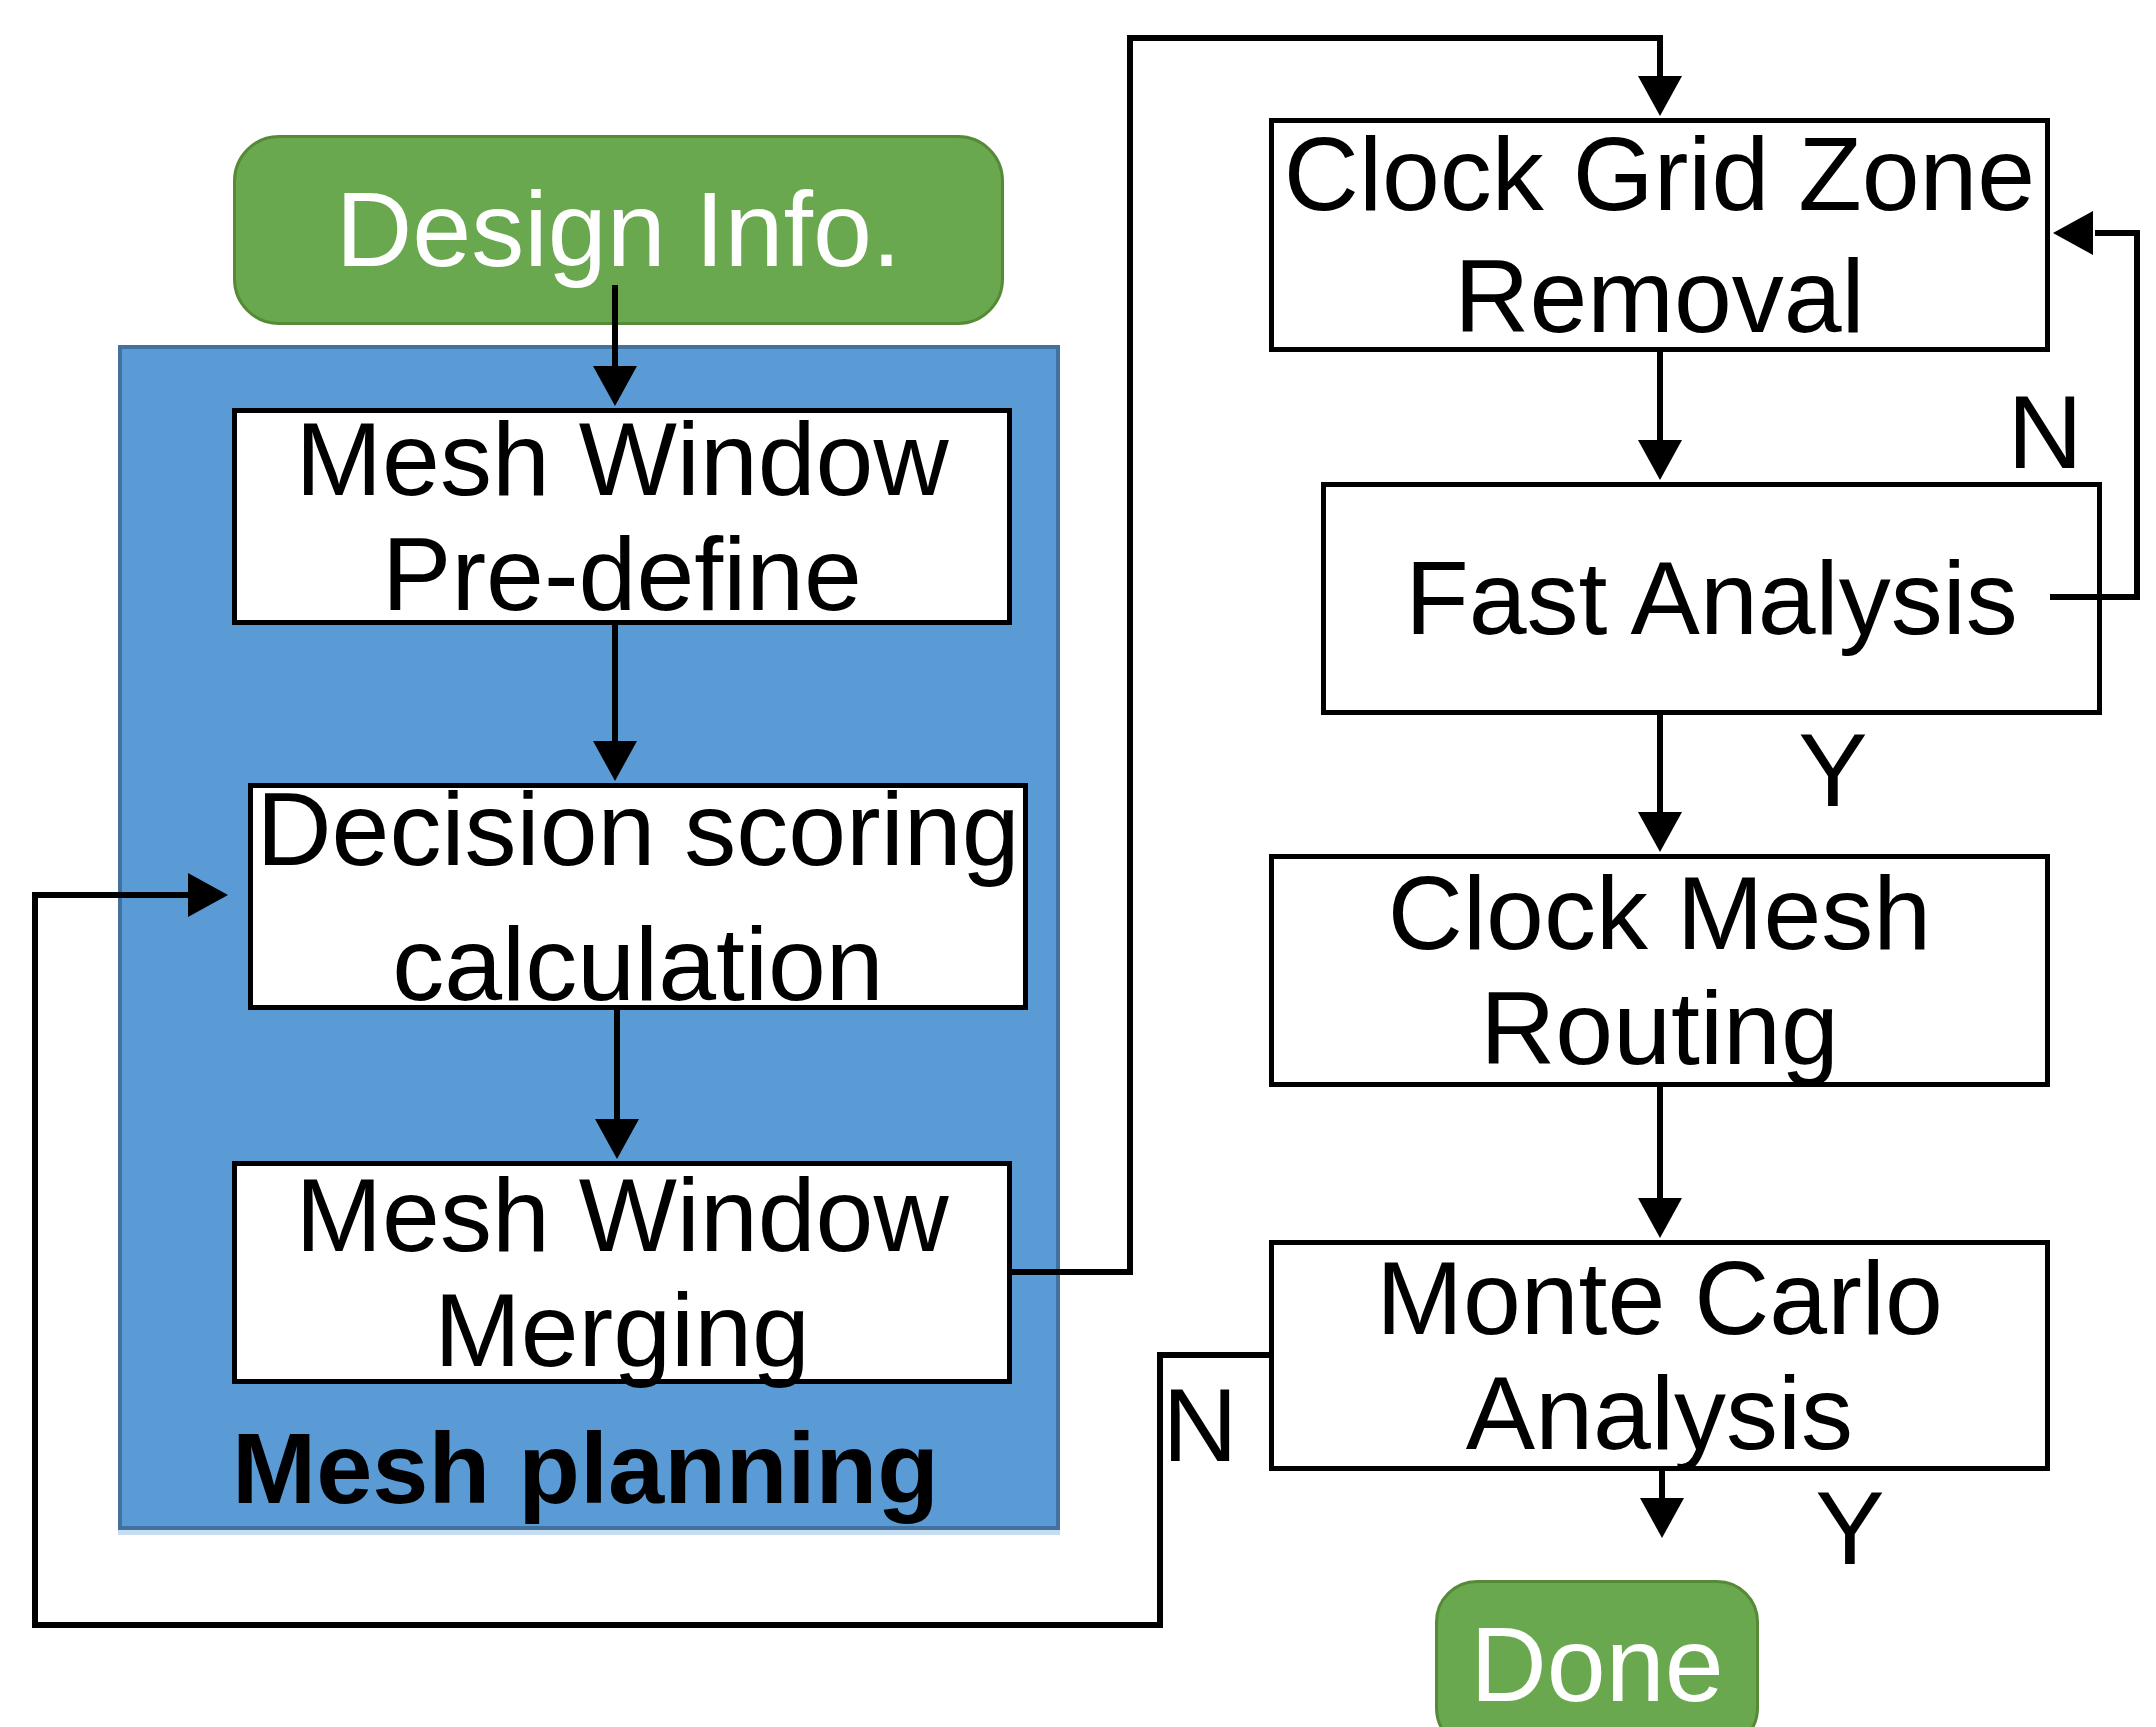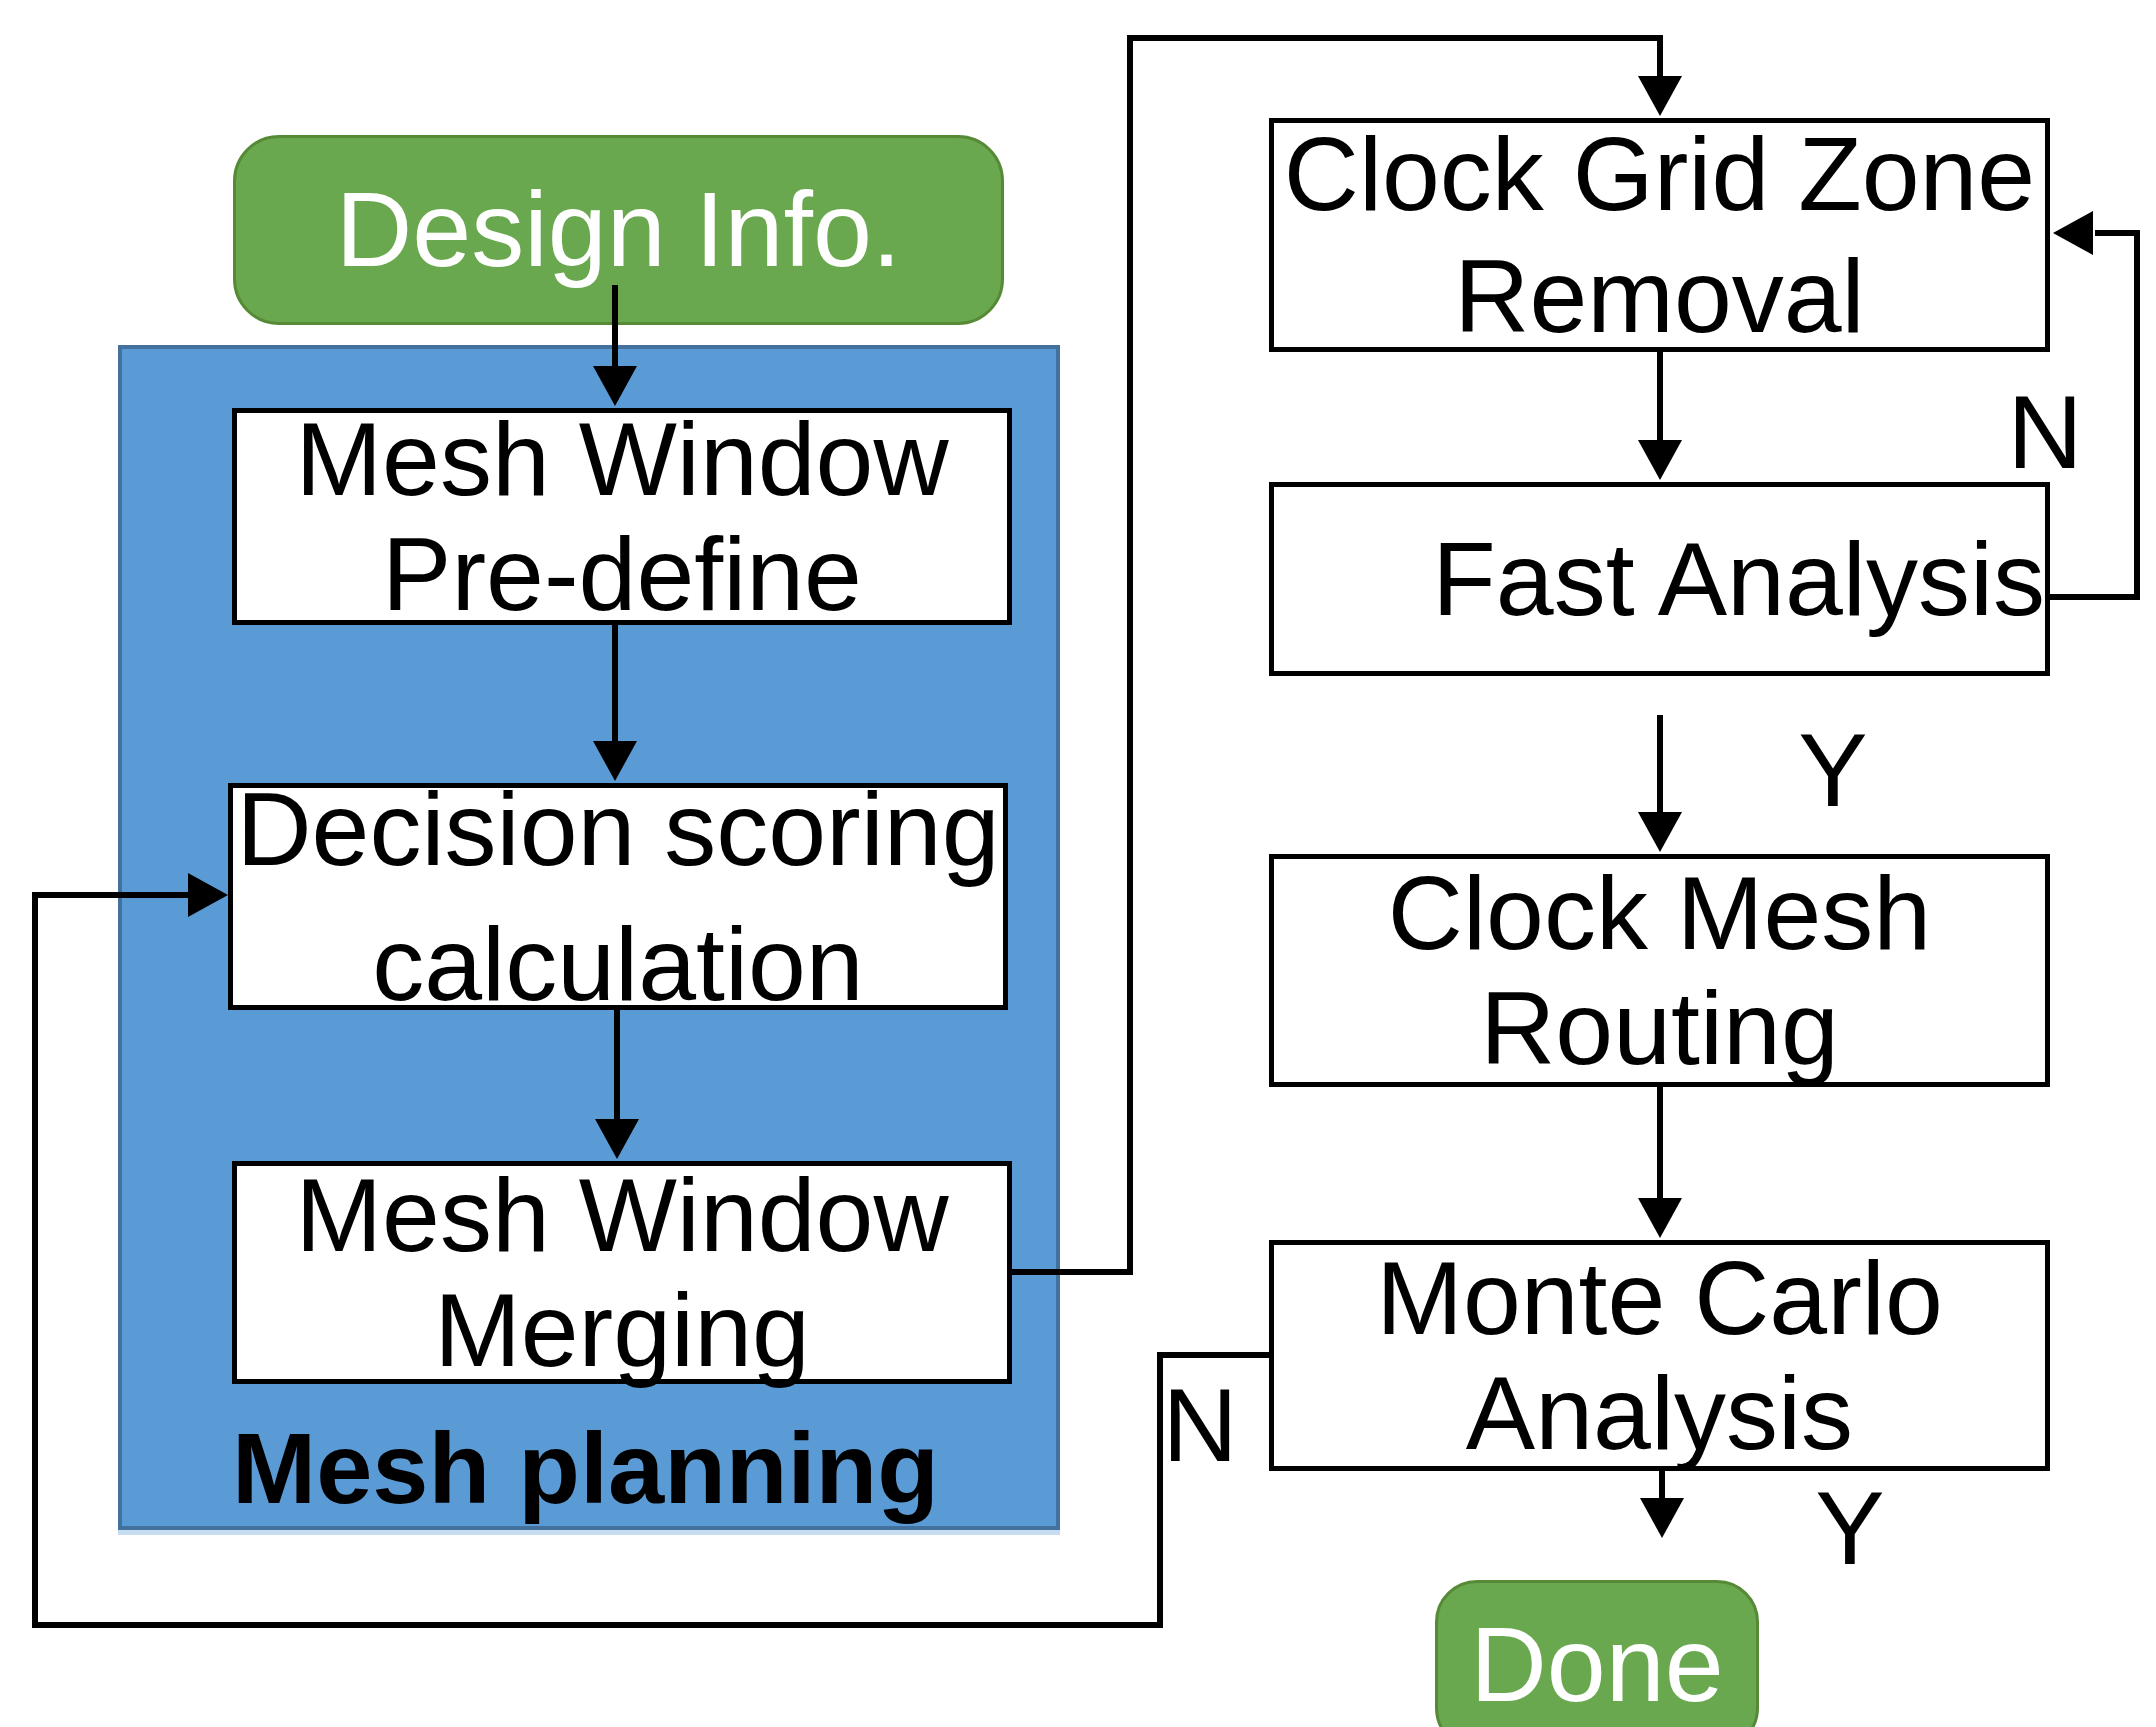--- a/index.html
+++ b/index.html
@@ -36,24 +36,24 @@
     color:var(--text); font-size:101px; font-weight:bold; 
     line-height:1; z-index:3;
   }
   .edge-label{
     color:var(--text); font-size:104px; line-height:1; text-align:center; z-index:5;
   }
   
   #design-info      {left:233px;  top:95px;   width:771px; height:190px; border-radius:46px;}
   #blue-container   {left:118px;  top:345px;  width:942px; height:1185px;}
   #node-predefine   {left:232px;  top:408px;  width:780px; height:217px;}
-  #node-decision    {left:228px;  top:783px;  width:780px; height:227px;gap:20px;}
+  #node-decision    {left:248px;  top:783px;  width:780px; height:227px;gap:20px;}
   #node-merging     {left:232px;  top:1161px; width:780px; height:223px;}
   #node-cgz         {left:1269px; top:118px;  width:781px; height:234px;gap:8px;}
-  #node-fast        {left:1269px; top:482px;  width:781px; height:194px;align-items:flex-end;}
+  #node-fast        {left:1321px; top:482px;  width:781px; height:233px;}
   #node-routing     {left:1269px; top:854px;  width:781px; height:233px;}
   #node-montecarlo  {left:1269px; top:1240px; width:781px; height:231px;}
   #node-done        {left:1435px; top:1540px; width:324px; height:170px; border-radius:42px; font-size:106px;}
   #mesh-planning-label{left:232px; top:1418px; width:780px;}
   #label-fa-n {left:1985px; top:380px;  width:120px;}
   #label-fa-y {left:1773px; top:718px;  width:120px;}
   #label-mc-n {left:1140px; top:1373px; width:120px;}
   #label-mc-y {left:1790px; top:1476px; width:120px;}
   #edges{left:0; top:0; z-index:4; pointer-events:none;}
   #edges path{stroke:#000; stroke-width:6; fill:none;}

